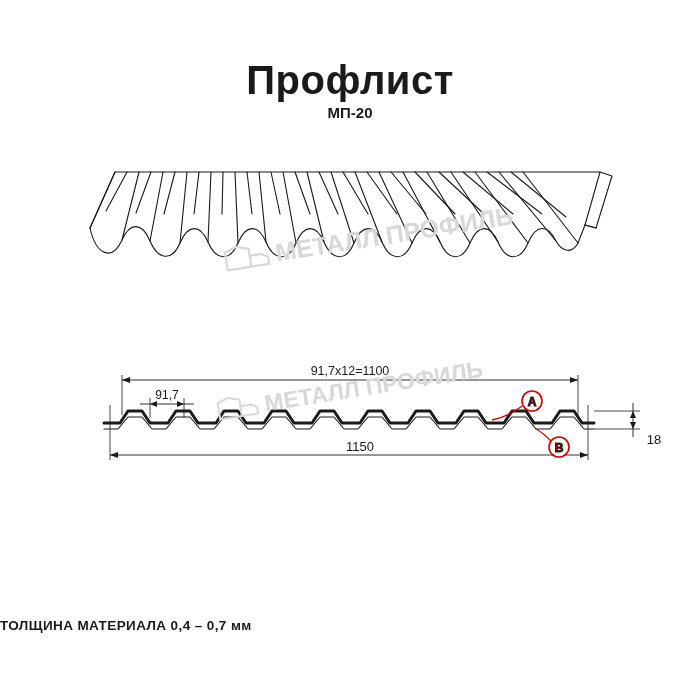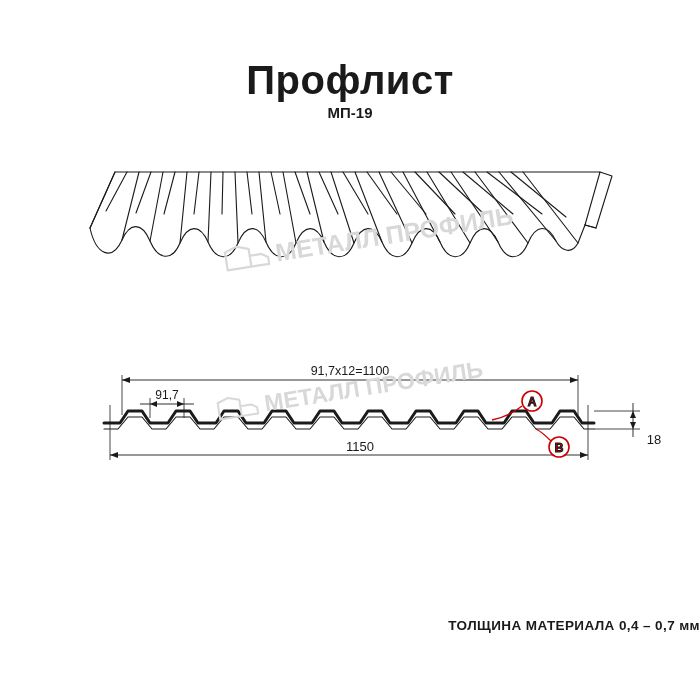--- a/index.html
+++ b/index.html
@@ -40,21 +40,21 @@
     text-align: center;
     font-size: 15px;
     font-weight: bold;
     color: #1a1a1a;
   }
   .footer-note {
     position: absolute;
     top: 618px;
     left: 0;
     width: 700px;
-    text-align: right;
+    text-align: left;
     font-size: 13.5px;
     font-weight: bold;
     letter-spacing: 0.4px;
     color: #1a1a1a;
   }
   .art {
     position: absolute;
     top: 0;
     left: 0;
     width: 700px;
@@ -86,21 +86,21 @@
     vertical-align: middle;
     margin-right: 6px;
   }
 </style>
 </head>
 <body>
 
 <div class="page">
 
   <div class="title">Профлист</div>
-  <div class="subtitle">МП-19</div>
+  <div class="subtitle">МП-20</div>
 
   <svg class="art" viewBox="0 0 700 700" xmlns="http://www.w3.org/2000/svg">
 
     <g fill="none" stroke="#1a1a1a" stroke-width="1.1" stroke-linejoin="round" stroke-linecap="round">
 
       <path d="M90 228 L115 172 L600 172 L585 225"></path>
 
       <path d="M90 228
                C 96 255, 112 262, 122 240
                C 130 222, 142 222, 150 241

